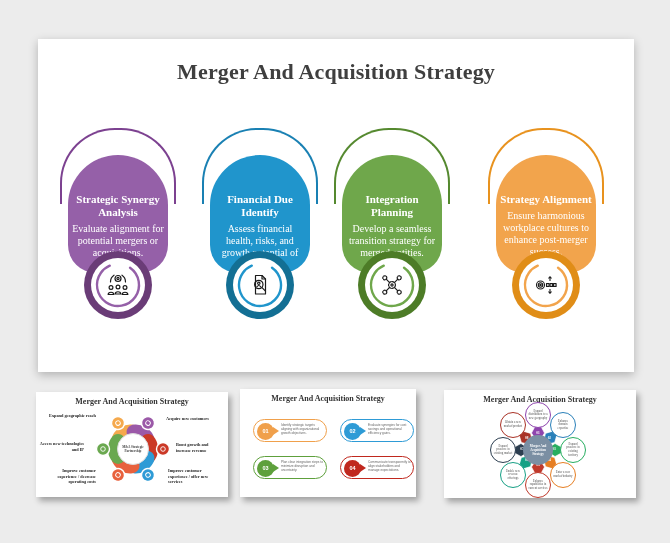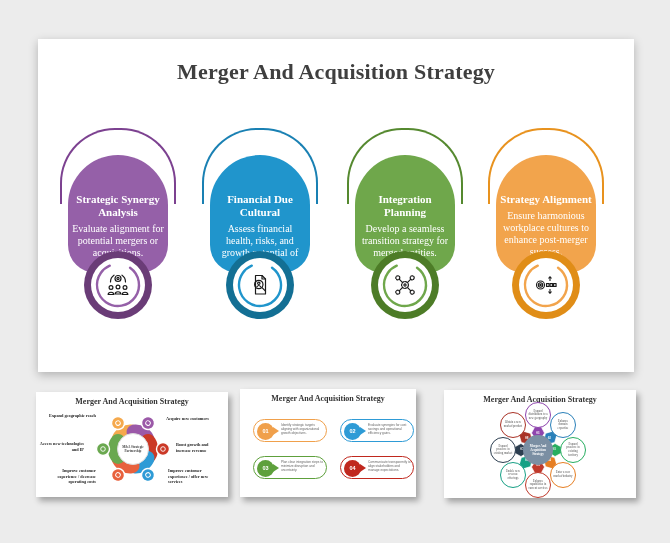--- a/index.html
+++ b/index.html
@@ -7,21 +7,21 @@
   body { background:#ececec; font-family:"Liberation Serif", serif; position:relative; overflow:hidden; }
 
   
   .main-slide { position:absolute; left:38px; top:39px; width:596px; height:333px;
     background:#ffffff; box-shadow:0 3px 9px rgba(0,0,0,0.25); }
   .slide-title { position:absolute; top:20px; left:0; right:0; text-align:center;
     font-size:22px; font-weight:700; color:#3f3f3f; letter-spacing:0.2px; }
 
   .card { position:absolute; top:89px; width:140px; height:200px; }
   .card.p0 { left:10px; }  .card.p1 { left:152px; }
-  .card.p2 { left:297px; } .card.p3 { left:438px; }
+  .card.p2 { left:284px; } .card.p3 { left:438px; }
 
   .card-outline { position:absolute; left:12px; top:0; width:116px; height:76px;
     border:2px solid; border-bottom:none; border-radius:55px 55px 0 0; }
   .card-fill { position:absolute; left:20px; top:27px; width:100px; height:118px;
     border-radius:50px 50px 28px 28px; }
   .card-text { position:absolute; left:23px; top:65px; width:94px; text-align:center; color:#ffffff; }
   .card-title { font-size:11px; font-weight:700; line-height:1.18; margin-bottom:4px; }
   .card-desc  { font-size:10px; line-height:1.2; }
 
   .card-circle { position:absolute; left:36px; top:123px; width:68px; height:68px; border-radius:50%; }
@@ -99,21 +99,21 @@
       <path d="M5.2,24.5 C5.2,21.5 10.8,21.5 10.8,24.5 Z"></path>
       <path d="M12.2,24 C12.2,21 17.8,21 17.8,24 Z"></path>
       <path d="M19.2,24.5 C19.2,21.5 24.8,21.5 24.8,24.5 Z"></path>
     </svg>
   </div>
 
   <div class="card c1 p1">
     <div class="card-outline"></div>
     <div class="card-fill"></div>
     <div class="card-text">
-      <div class="card-title">Financial Due Cultural</div>
+      <div class="card-title">Financial Due Identify</div>
       <div class="card-desc">Assess financial health, risks, and growth potential of targets.</div>
     </div>
     <div class="card-circle"></div>
     <div class="card-disc"></div>
     <svg class="card-arc" viewBox="0 0 54 54">
       <circle cx="27" cy="27" r="21" fill="none" stroke="#2095cc" stroke-width="2.4" stroke-dasharray="110 22" stroke-linecap="round" transform="rotate(-55 27 27)"></circle>
     </svg>
     <svg class="card-icon" viewBox="0 0 30 30" fill="none" stroke="#1a1a1a" stroke-width="1.2" stroke-linecap="round" stroke-linejoin="round">
       <path d="M10.5,5.5 h6.5 l3.5,3.5 v15 h-10 z"></path>
       <path d="M17,5.5 v3.5 h3.5"></path>

